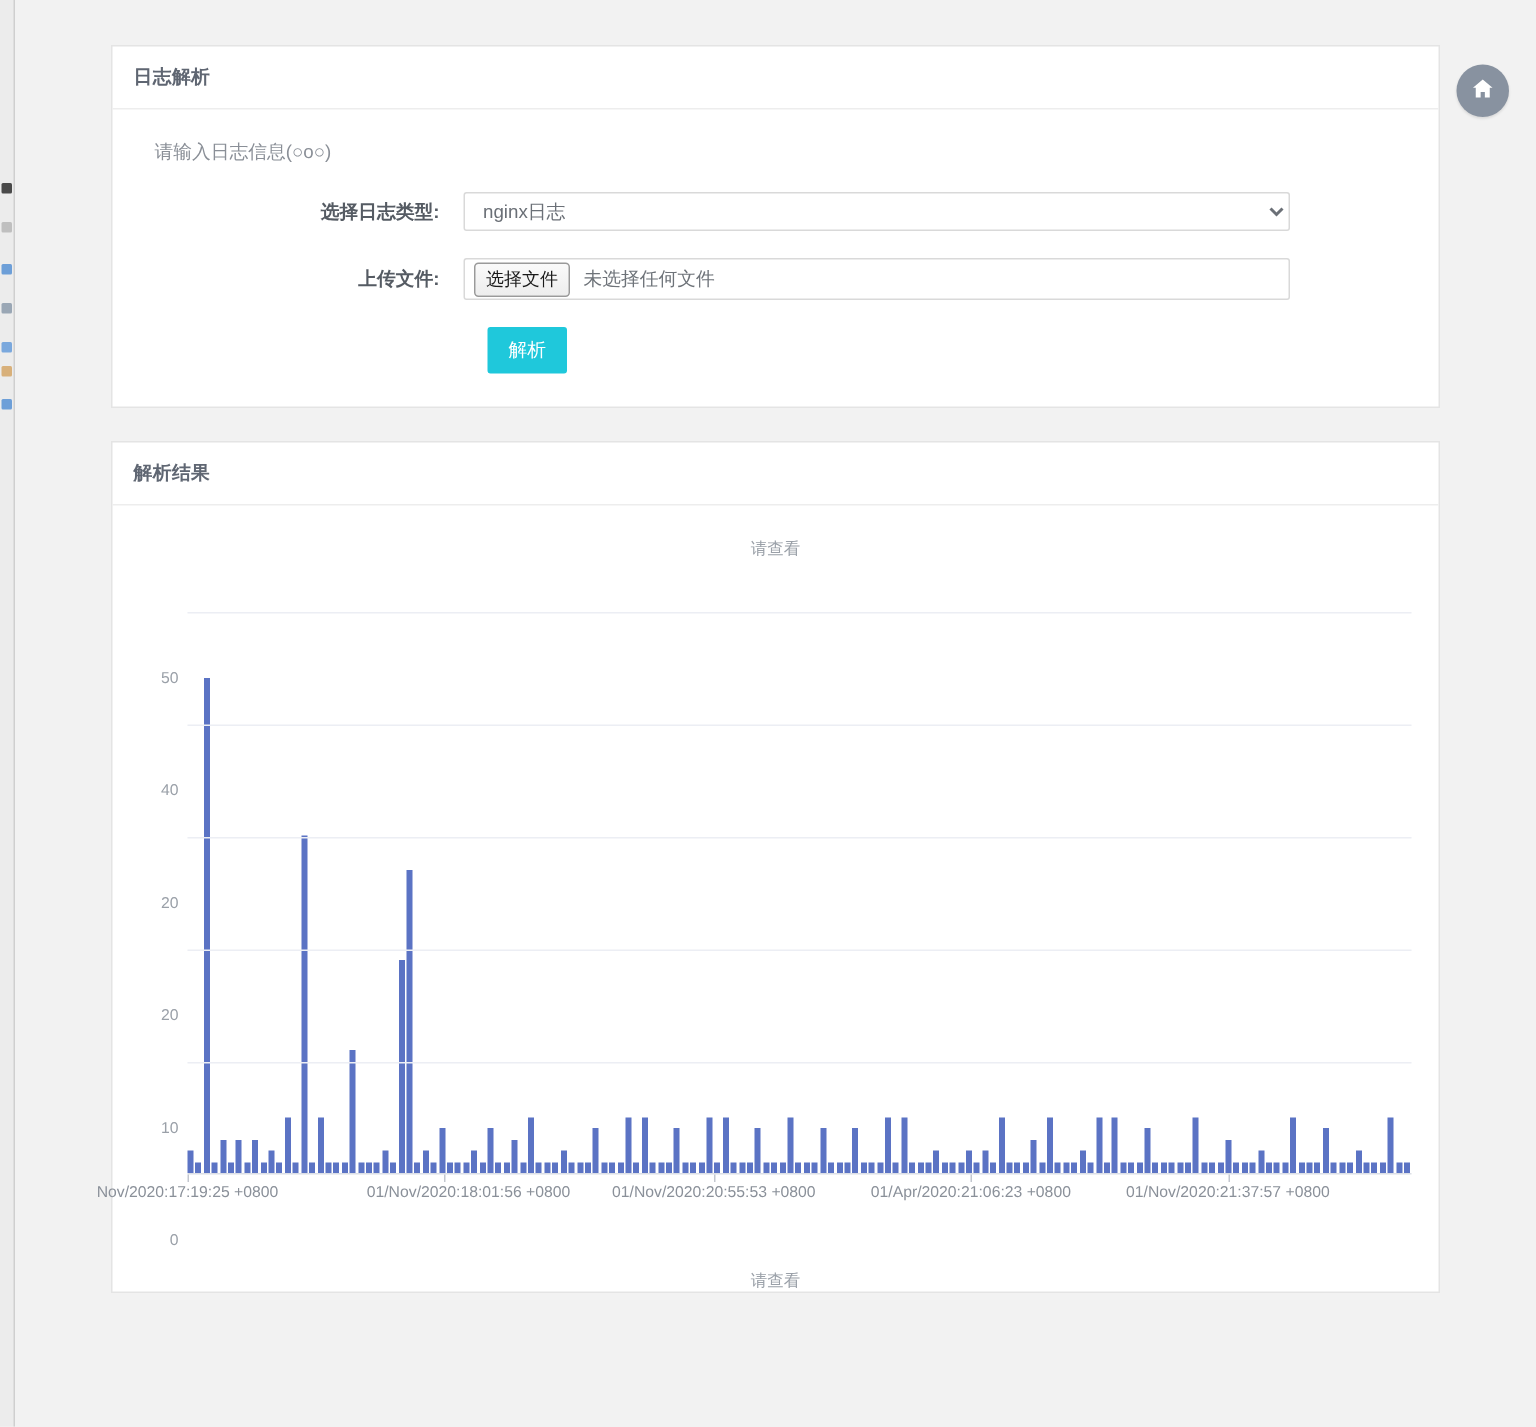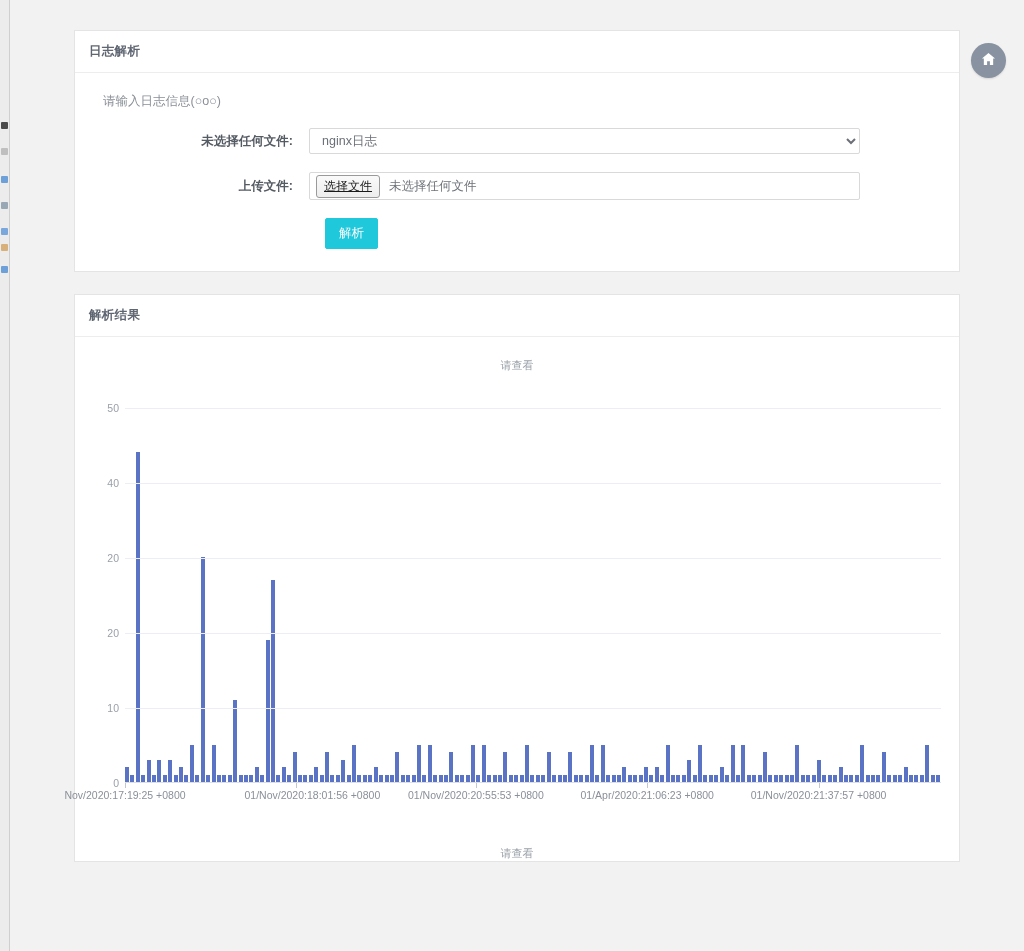--- a/index.html
+++ b/index.html
@@ -128,21 +128,20 @@
     padding: 0 6px;
     cursor: pointer;
   }
   .file-btn {
     border: 1px solid #9a9a9a;
     background: linear-gradient(#fafafa,#ededed);
     border-radius: 3px;
     padding: 2px 7px;
     font-size: 12px; color: #1a1a1a;
     cursor: pointer;
-    text-decoration: underline;
   }
   .file-name { margin-left: 9px; font-size: 12.5px; color: #6e7379; }
 
   .btn-submit {
     margin-left: 236px;
     background: #1fc8db;
     border: 1px solid #1fc8db;
     color: #fff;
     font-family: inherit; font-size: 12.5px;
     padding: 6px 13px;
@@ -165,20 +164,21 @@
   }
   .gridline {
     position: absolute; left: 40px; right: 8px;
     height: 1px; background: #eceef4;
   }
   .ytick {
     position: absolute; left: 0; width: 34px;
     text-align: right;
     font-size: 10.5px; color: #9aa0a8;
     transform: translateY(-50%);
+    margin-top: 44px;
   }
   .axis-baseline {
     position: absolute; left: 40px; right: 8px; bottom: 0;
     height: 1px; background: #dcdfe6;
   }
   .bars {
     position: absolute; left: 40px; right: 8px; bottom: 1px; top: 0;
     display: flex; align-items: flex-end;
     justify-content: space-between;
   }
@@ -233,21 +233,21 @@
   </div>
 
   <div id="content">
 
     <div class="panel">
       <div class="panel-head">日志解析</div>
       <div class="panel-body">
         <div class="hint">请输入日志信息(○o○)</div>
 
         <div class="form-row">
-          <div class="form-label">未选择任何文件:</div>
+          <div class="form-label">选择日志类型:</div>
           <div class="form-ctrl">
             <select class="log-type">
               <option>nginx日志</option>
             </select>
           </div>
         </div>
 
         <div class="form-row">
           <div class="form-label">上传文件:</div>
           <div class="form-ctrl">

